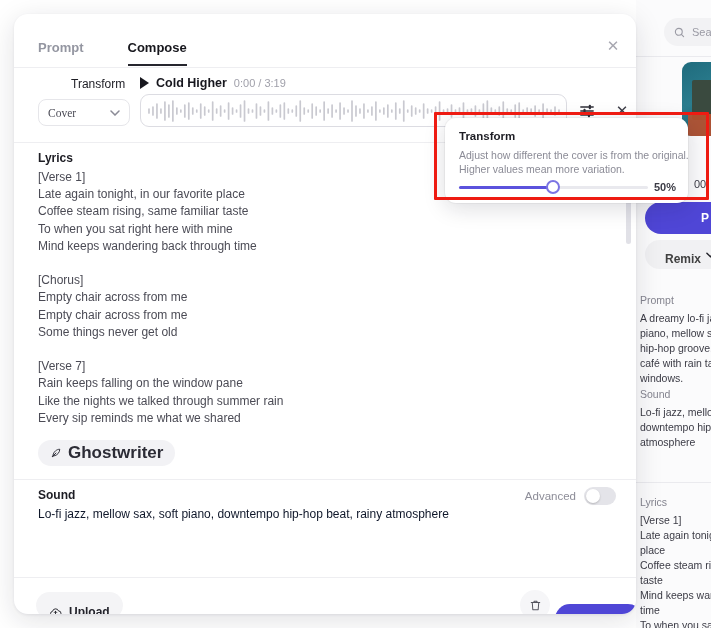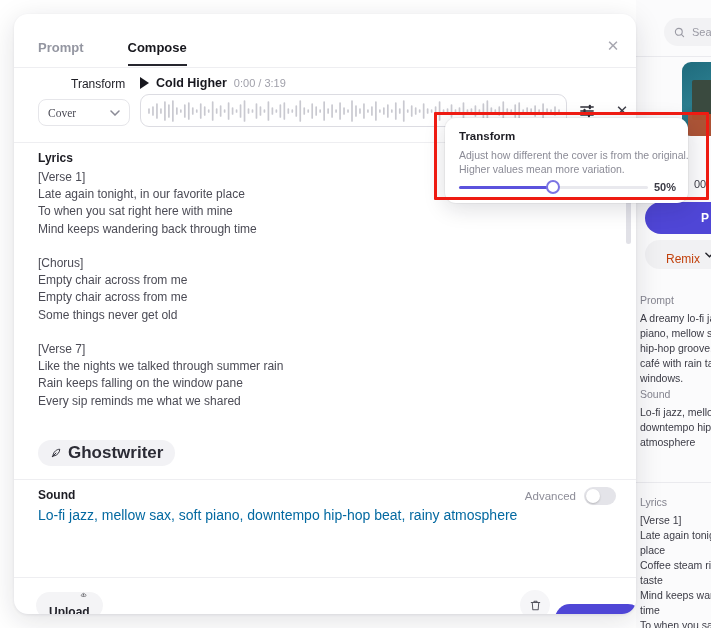--- a/index.html
+++ b/index.html
@@ -40,21 +40,21 @@
     background: #4f46d6; border-radius: 16px;
     display: flex; align-items: center; justify-content: center;
   }
   .play-btn-r span { color: #fff; font-size: 12px; font-weight: 600; }
 
   .remix-btn {
     position: absolute; left: 645px; top: 240px; width: 90px; height: 29px;
     background: #f1f1f3; border-radius: 15px;
     display: flex; align-items: center; justify-content: center; gap: 5px;
   }
-  .remix-btn span { font-size: 12px; font-weight: 400; color: #c2410c; margin-top: 8px; }
+  .remix-btn span { font-size: 12px; font-weight: 700; color: #404040; margin-top: 8px; }
 
   .r-divider { position:absolute; left:636px; width:75px; height:1px; background:#eaeaee; }
 
   .r-sec { position: absolute; left: 640px; width: 80px; }
   .r-sec .r-h { font-size: 10.5px; color: #84848f; margin-bottom: 5px; }
   .r-sec .r-b { font-size: 10.5px; color: #3b3b45; line-height: 15px; }
   .r-sec .r-b div { white-space: nowrap; }
 
   
   .modal {
@@ -112,34 +112,34 @@
     position: absolute; left: 24px; top: 426px; height: 26px;
     background: #f2f2f5; border-radius: 13px;
     display: flex; align-items: center; gap: 6px; padding: 0 12px;
   }
   .gw-btn span { font-size: 17px; font-weight: 600; color: #2c2c36; }
 
   .hr2 { position: absolute; left: 0; top: 465px; width: 622px; height: 1px; background: #eeeef1; }
 
   
   .snd-h { position: absolute; left: 24px; top: 474px; font-size: 12px; font-weight: 700; color: #1d1d24; }
-  .snd-b { position: absolute; left: 24px; top: 493px; font-size: 14px; color: #0369a1; white-space: nowrap; }
+  .snd-b { position: absolute; left: 24px; top: 493px; font-size: 12px; color: #0f172a; white-space: nowrap; }
   .adv-wrap { position: absolute; right: 20px; top: 473px; display: flex; align-items: center; gap: 8px; }
   .adv-lbl { font-size: 11.5px; color: #8d8d98; }
   .toggle { width: 32px; height: 18px; background: #e4e4e9; border-radius: 9px; position: relative; }
   .toggle .knob { position: absolute; left: 2px; top: 2px; width: 14px; height: 14px; background: #fff; border-radius: 50%;
                   box-shadow: 0 1px 2px rgba(0,0,0,.2); }
 
   .hr3 { position: absolute; left: 0; top: 563px; width: 622px; height: 1px; background: #eeeef1; }
 
   
   .upload-btn {
     position: absolute; left: 22px; top: 578px; height: 27px;
     background: #f4f4f6; border-radius: 14px;
-    display: flex; align-items: flex-end; gap: 7px; padding: 0 13px; flex-direction: column;
+    display: flex; align-items: flex-end; gap: 7px; padding: 0 13px;
   }
   .upload-btn span { font-size: 12px; font-weight: 700; color: #23232b; }
   .trash-btn {
     position: absolute; left: 506px; top: 576px; width: 30px; height: 30px;
     border-radius: 50%; background: #f6f6f8;
     display: flex; align-items: center; justify-content: center;
   }
   .gen-btn {
     position: absolute; left: 541px; top: 576px; width: 88px; height: 30px;
     background: #4f46d6; border-radius: 15px;
@@ -401,31 +401,32 @@
       </svg>
     </div>
     <div class="wave-ctl ctl-x">✕</div>
 
     <div class="hr1"></div>
 
     <div class="lyr-h">Lyrics</div>
     <div class="lyr-body">
       <div>[Verse 1]</div>
       <div>Late again tonight, in our favorite place</div>
+      <div>Coffee steam rising, same familiar taste</div>
       <div>To when you sat right here with mine</div>
       <div>Mind keeps wandering back through time</div>
       <div class="blank"></div>
       <div>[Chorus]</div>
       <div>Empty chair across from me</div>
       <div>Empty chair across from me</div>
       <div>Some things never get old</div>
       <div class="blank"></div>
       <div>[Verse 7]</div>
+      <div>Rain keeps falling on the window pane</div>
       <div>Like the nights we talked through summer rain</div>
-      <div>Rain keeps falling on the window pane</div>
       <div>Every sip reminds me what we shared</div>
     </div>
 
     <div class="inner-sb"></div>
 
     <div class="gw-btn">
       <svg width="12" height="12" viewBox="0 0 16 16">
         <path d="M13 3 C9 3 5 6 4 11 L3 13 L5 12 C10 11 13 7 13 3 Z" fill="none" stroke="#2c2c36" stroke-width="1.3" stroke-linejoin="round"></path>
         <line x1="3.5" y1="12.5" x2="8" y2="8" stroke="#2c2c36" stroke-width="1.3" stroke-linecap="round"></line>
       </svg>

